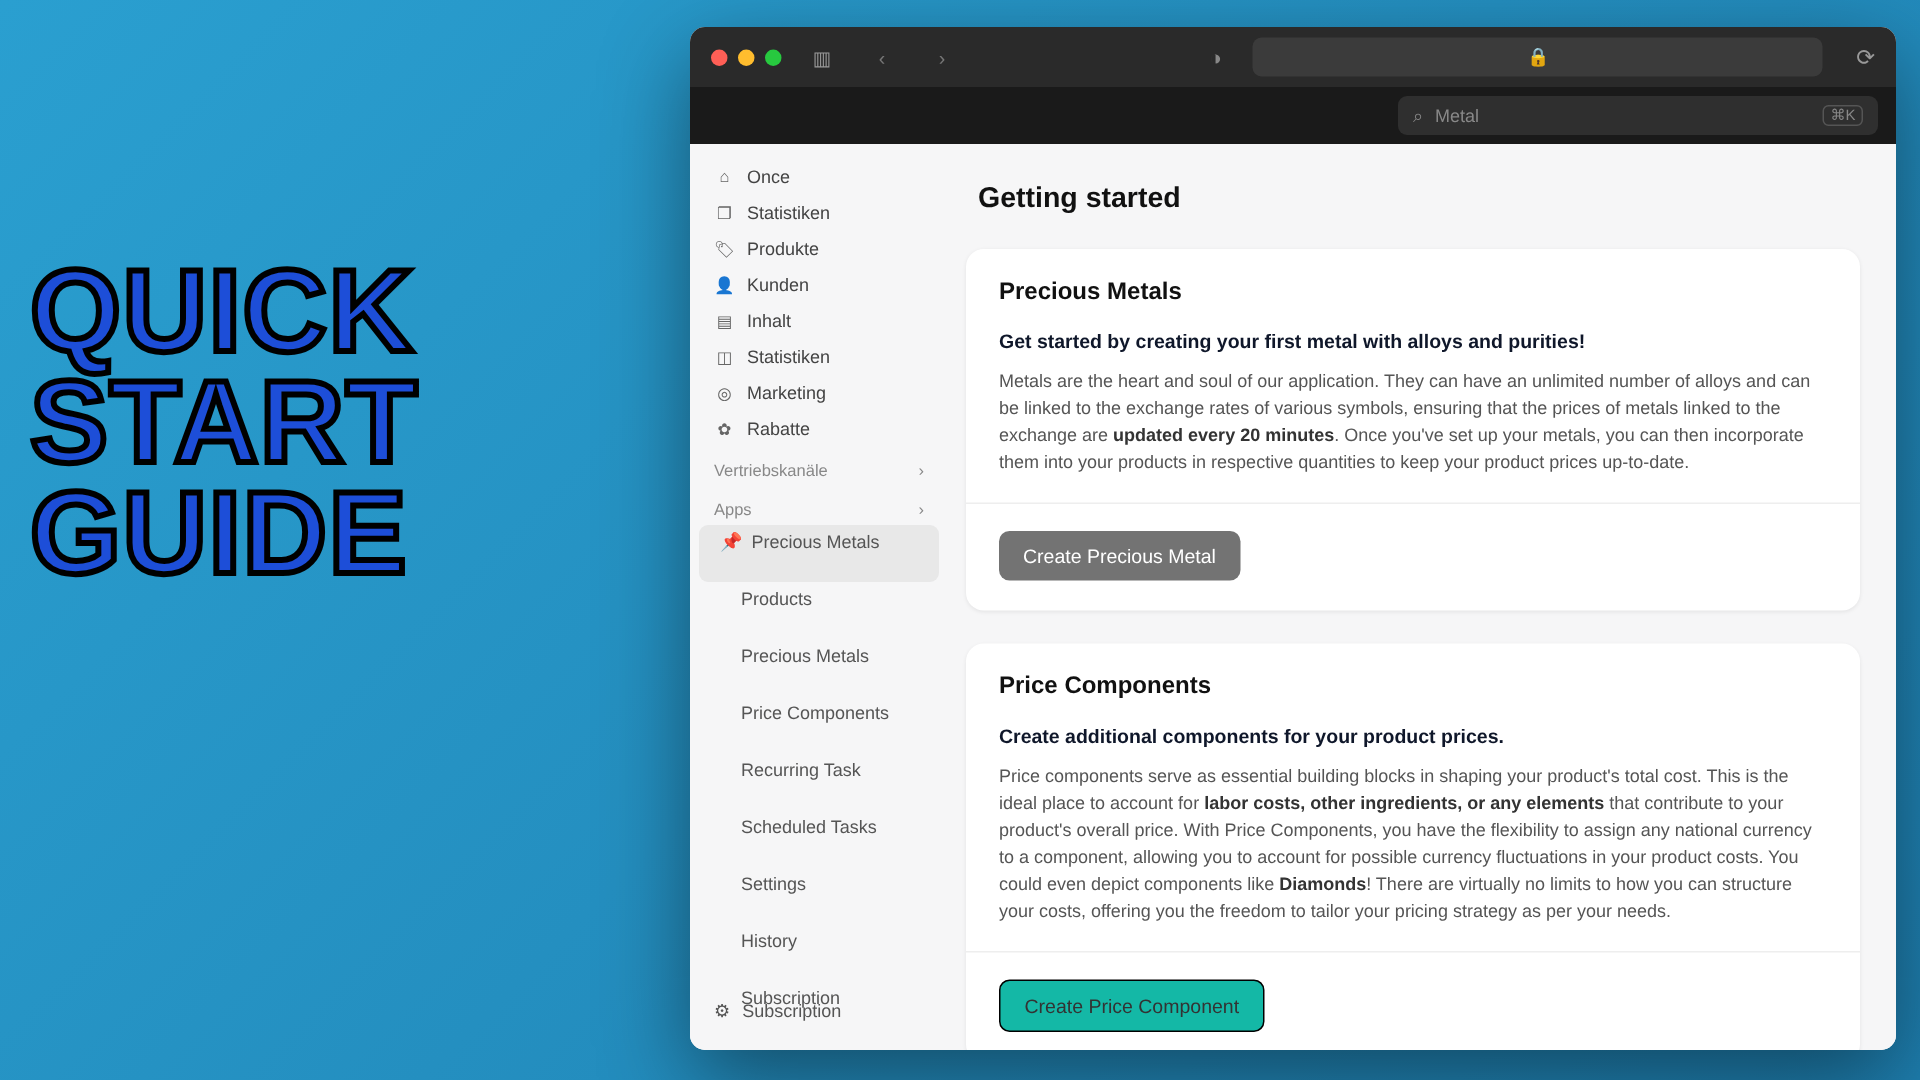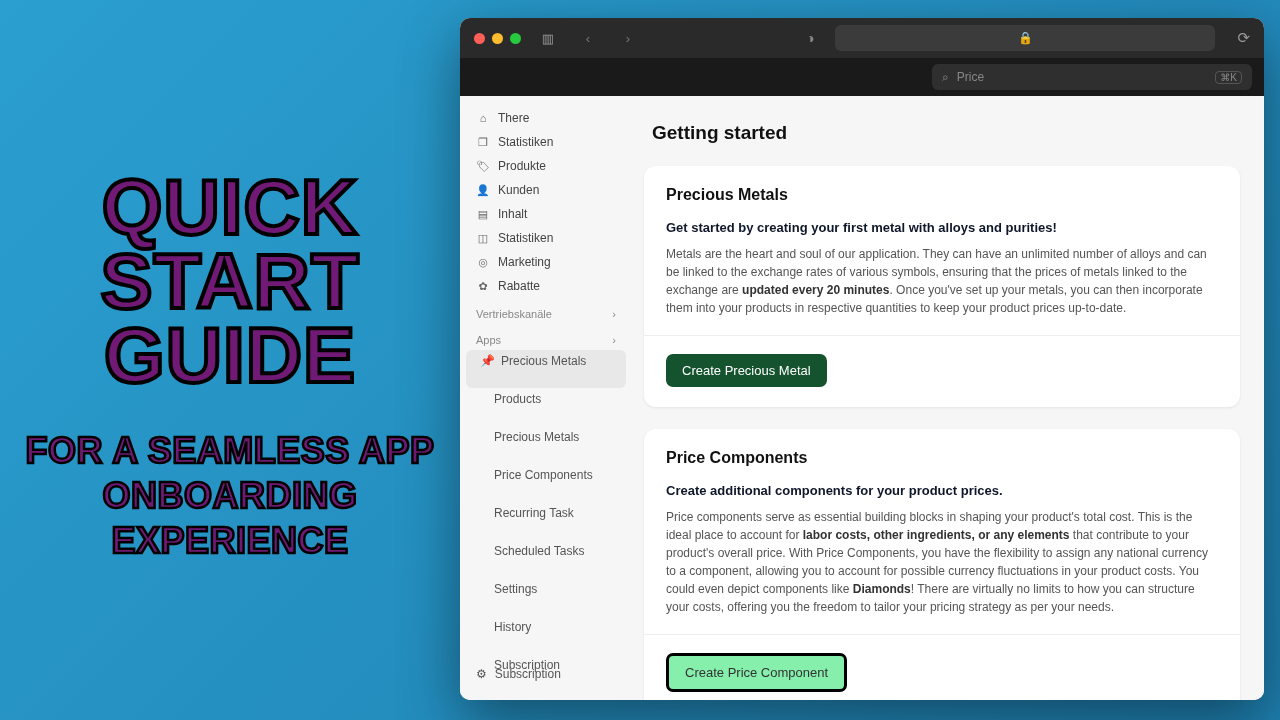--- a/index.html
+++ b/index.html
@@ -3,21 +3,21 @@
 <meta charset="utf-8">
 <style>
   * { box-sizing: border-box; margin: 0; padding: 0; }
   body {
     font-family: -apple-system, BlinkMacSystemFont, "Segoe UI", sans-serif;
     background: linear-gradient(135deg, #2a9fd0 0%, #1e7fb0 100%);
     width: 1280px; height: 720px; overflow: hidden; position: relative;
   }
   .promo {
     position: absolute; left: 20px; top: 170px; width: 420px;
-    color: #701a75; text-align: center;
+    color: #1d4ed8; 
   }
   .promo h1 {
     font-family: Impact, "Arial Black", sans-serif;
     font-size: 78px; line-height: 0.95; letter-spacing: 1px;
     -webkit-text-stroke: 4px #000;
     font-weight: 900;
   }
   .promo h2 {
     margin-top: 36px;
     font-family: Impact, "Arial Black", sans-serif;
@@ -57,29 +57,28 @@
   .side-bottom{position:absolute;bottom:14px;left:6px;display:flex;align-items:center;gap:8px;padding:5px 10px;color:#555;font-size:12px}
   .content{flex:1;overflow:auto;padding:24px 24px 24px 14px;position:relative}
   .page-title{font-size:19px;font-weight:700;color:#111;margin:2px 0 22px 8px}
   .card{background:#fff;border-radius:12px;box-shadow:0 1px 3px rgba(0,0,0,.08);padding:20px 22px;margin-bottom:22px}
   .card h3{font-size:16px;font-weight:700;color:#111;margin-bottom:16px}
   .card .lead{font-size:13px;font-weight:600;color:#0f172a;margin-bottom:10px}
   .card p{font-size:12px;color:#555;line-height:1.5}
   .card p b{color:#333;font-weight:700}
   .card hr{border:none;border-top:1px solid #eee;margin:18px -22px}
   .btn{display:inline-block;padding:9px 16px;border-radius:7px;font-size:13px;font-weight:500;cursor:pointer}
-  .btn.primary{background:#14532d;color:#fff;border:none}
-  .btn.secondary{background:#86efac;color:#333;border:3px solid #000000}
+  .btn.primary{background:#737373;color:#fff;border:none}
+  .btn.secondary{background:#14b8a6;color:#333;border:1px solid #000000}
 </style>
 </head>
 <body>
 
 <div class="promo">
   <h1>QUICK START GUIDE</h1>
-  <h2>FOR A SEAMLESS APP ONBOARDING EXPERIENCE</h2>
 </div>
 
 <div class="window">
   <div class="titlebar">
     <div class="traffic">
       <div class="dot red"></div>
       <div class="dot yellow"></div>
       <div class="dot green"></div>
     </div>
     <div class="tb-btn">▥</div>
@@ -89,30 +88,30 @@
     <div class="shield">◑</div>
     <div class="addr">
       <span>🔒</span>
     </div>
     <div class="reload">⟳</div>
   </div>
   <div class="topbar">
     <div class="search">
       <div class="left">
         <span>⌕</span>
-        <span>Price</span>
+        <span>Metal</span>
       </div>
       <span class="kbd">⌘K</span>
     </div>
   </div>
   <div class="app">
     <div class="sidebar" id="sidebar">
         <div class="side-item">
           <span class="ic">⌂</span>
-          <span>There</span>
+          <span>Once</span>
         </div>
         <div class="side-item">
           <span class="ic">❐</span>
           <span>Statistiken</span>
         </div>
         <div class="side-item">
           <span class="ic">🏷</span>
           <span>Produkte</span>
         </div>
         <div class="side-item">

